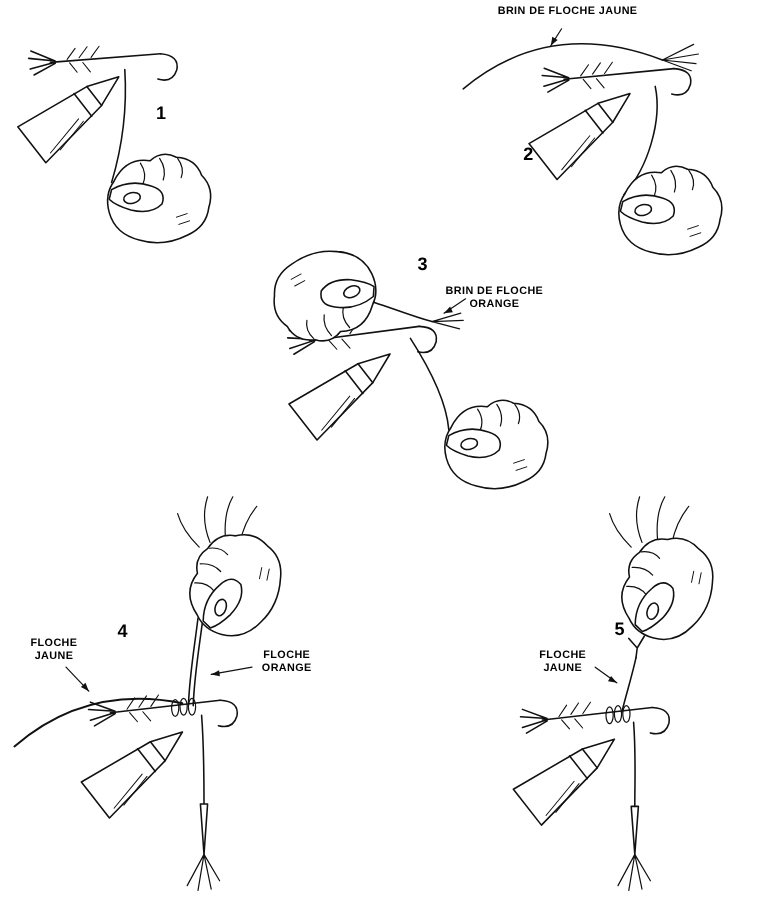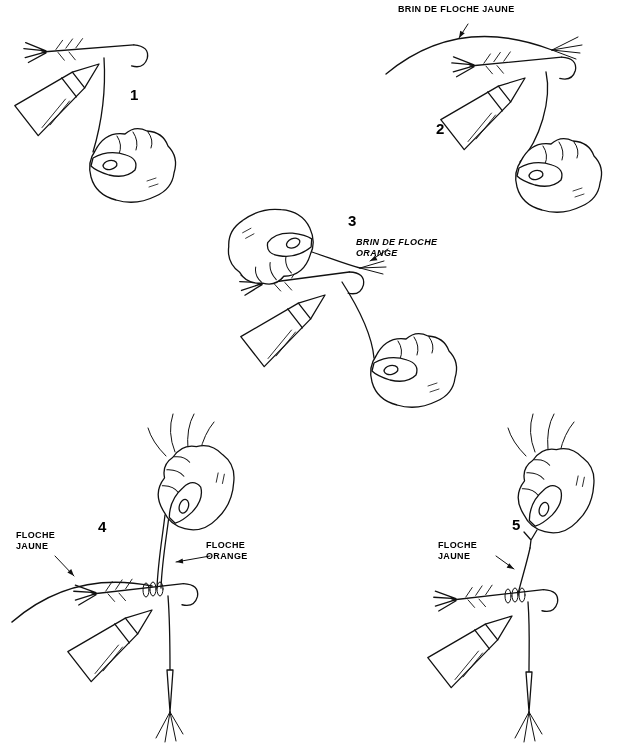--- a/index.html
+++ b/index.html
@@ -3,21 +3,21 @@
 <meta charset="utf-8">
 <style>
   html,body{margin:0;padding:0;background:#fff;}
   .canvas{
     position:relative;width:640px;height:750px;background:#ffffff;
     font-family:"Liberation Sans",sans-serif;color:#000;overflow:hidden;
   }
   .art{position:absolute;left:0;top:0;}
   .lbl{
     position:absolute;font-size:9px;font-weight:bold;letter-spacing:.35px;
-    line-height:1.25;color:#000;white-space:nowrap;
+    text-align:center;line-height:1.25;color:#000;white-space:nowrap;
   }
   .lbl span{display:block;}
   .num{position:absolute;font-size:15px;font-weight:bold;color:#000;}
 </style>
 </head>
 <body>
 
 <div class="canvas">
 
   <svg class="art" width="640" height="750" viewBox="0 0 640 750" stroke="#111" fill="none" stroke-width="1.3" stroke-linecap="round" stroke-linejoin="round">
@@ -131,21 +131,21 @@
   <div class="num" style="left:130px;top:86px;">1</div>
   <div class="num" style="left:436px;top:120px;">2</div>
   <div class="num" style="left:348px;top:212px;">3</div>
   <div class="num" style="left:98px;top:518px;">4</div>
   <div class="num" style="left:512px;top:516px;">5</div>
 
   <div class="lbl" style="left:398px;top:4px;width:150px;">
     <span>BRIN DE FLOCHE JAUNE</span>
   </div>
 
-  <div class="lbl" style="left:356px;top:237px;width:112px;font-style:italic;">
+  <div class="lbl" style="left:356px;top:237px;width:112px;">
     <span>BRIN DE FLOCHE</span>
     <span>ORANGE</span>
   </div>
 
   <div class="lbl" style="left:16px;top:530px;width:58px;">
     <span>FLOCHE</span>
     <span>JAUNE</span>
   </div>
 
   <div class="lbl" style="left:206px;top:540px;width:66px;">

